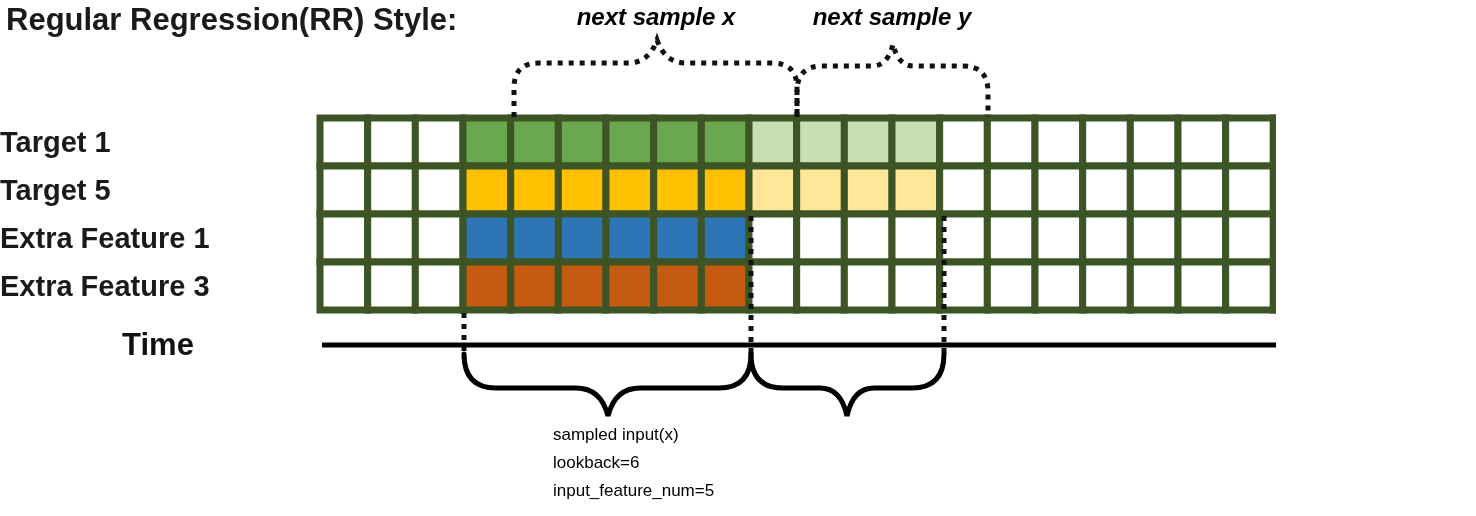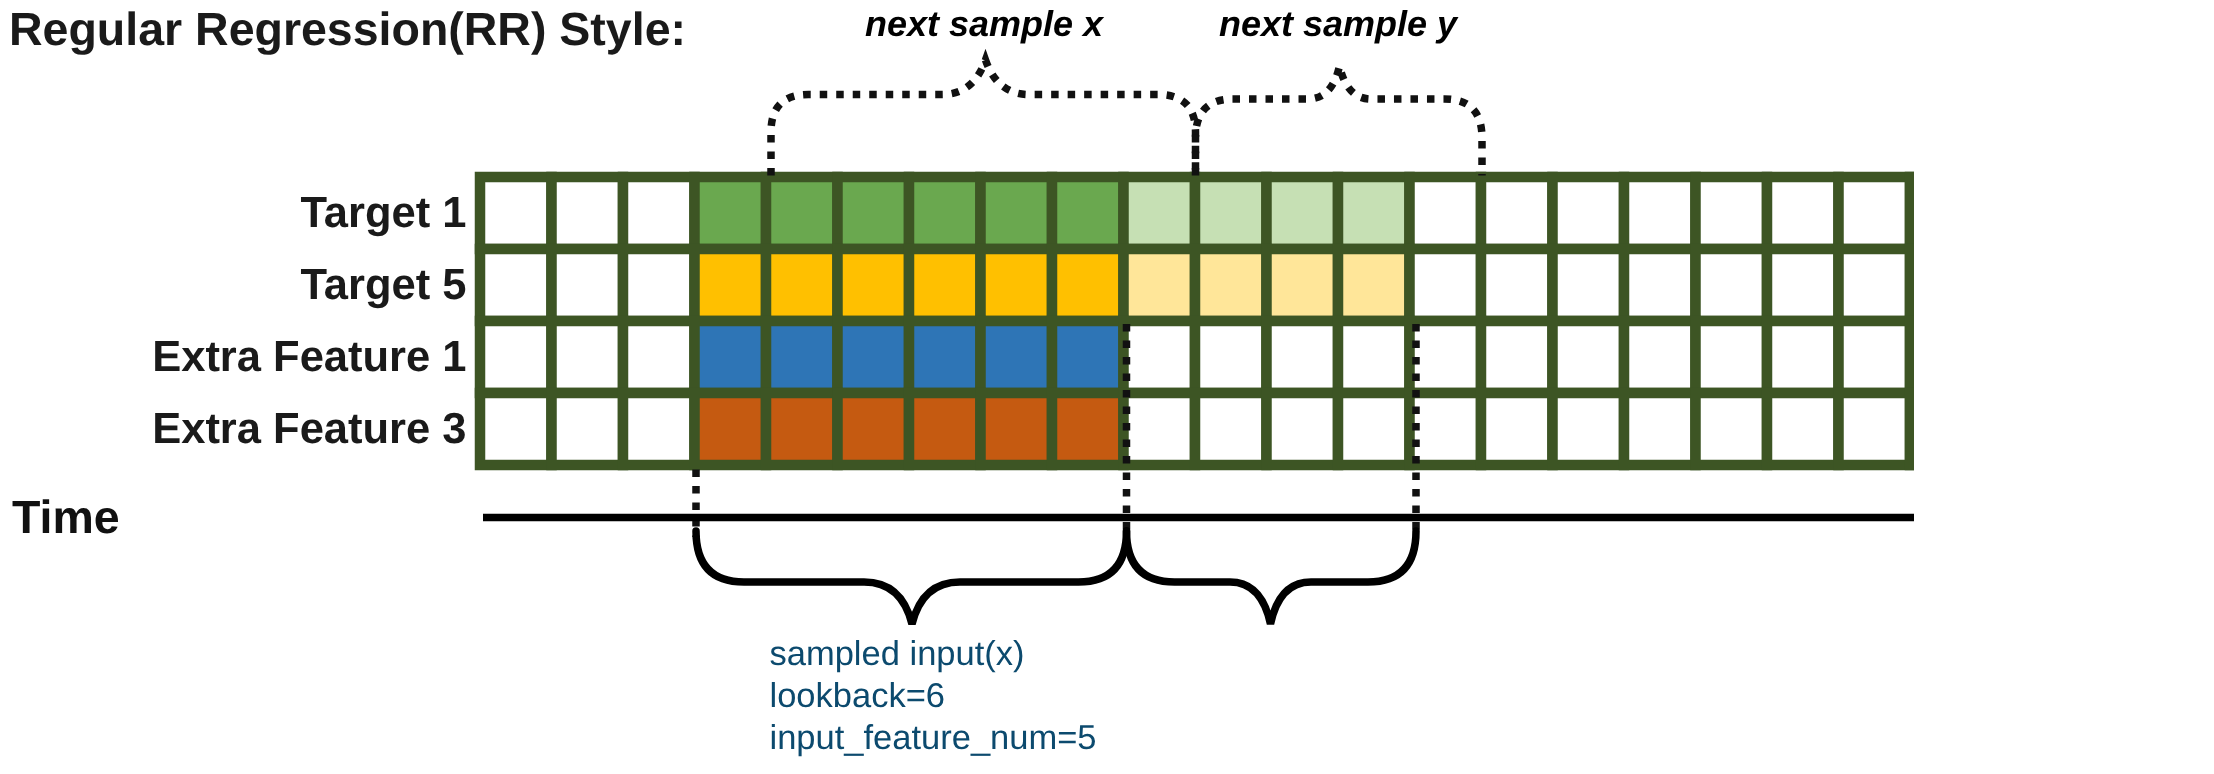--- a/index.html
+++ b/index.html
@@ -18,31 +18,32 @@
   }
   .next-label{
     top:3px;width:300px;text-align:center;
     font-size:24px;font-style:italic;font-weight:600;color:#000000;
     white-space:nowrap;
   }
   .next-x{left:506px;}
   .next-y{left:742px;text-align:center;}
   .row-label{
     left:0;width:311px;height:48px;line-height:48px;
-    text-align:right;font-size:29px;font-weight:bold;color:#1a1a1a;
+    text-align:left;font-size:29px;font-weight:bold;color:#1a1a1a;
     white-space:nowrap;
   }
   .time-label{
     left:8px;top:328px;width:300px;line-height:34px;
-    text-align:left;font-size:31px;font-weight:bold;color:#111;
+    text-align:center;font-size:31px;font-weight:bold;color:#111;
   }
   .anno{
     top:421px;
-    font-size:23px;line-height:28px;color:#0c4a6e;
+    font-size:17px;line-height:28px;color:#000000;
     white-space:nowrap;
+    margin-left:40px;
   }
   .anno-input{left:513px;}
   .anno-output{left:772px;}
   svg{position:absolute;left:0;top:0;}
 </style>
 </head>
 <body>
 
 <div class="canvas">
 

